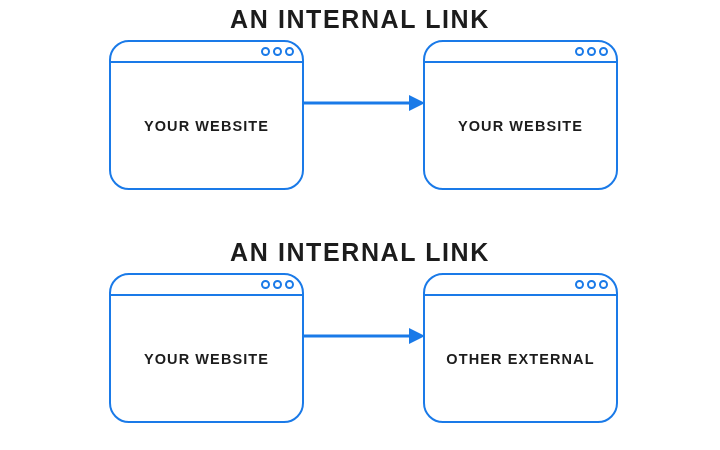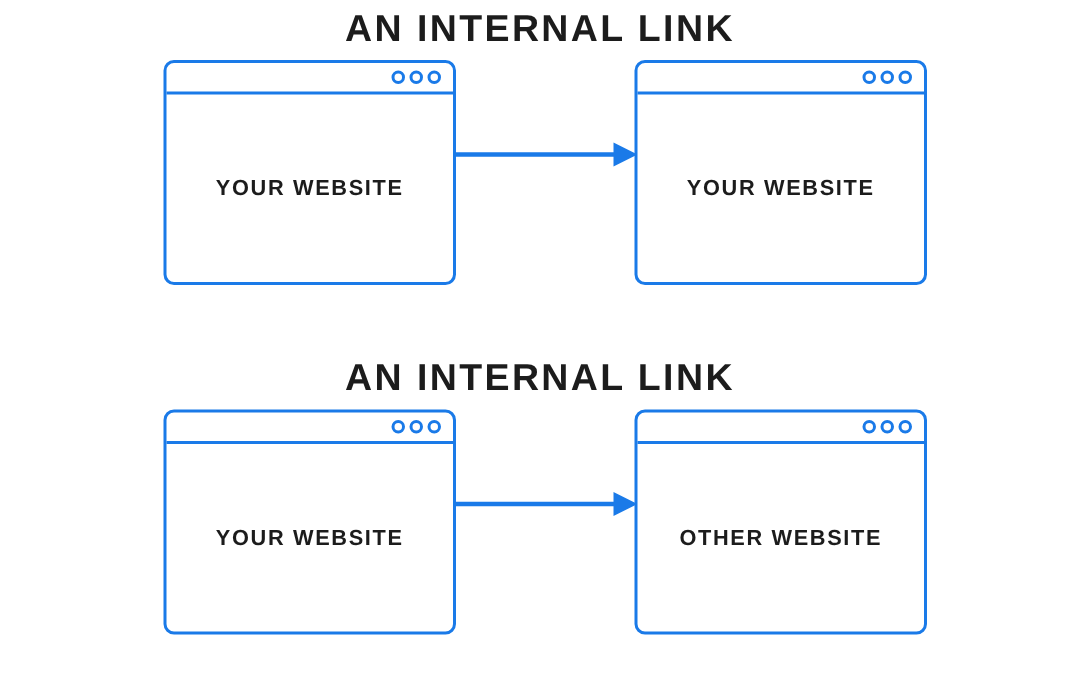--- a/index.html
+++ b/index.html
@@ -50,21 +50,21 @@
     height: 190px;
   }
 
   
   .window {
     position: absolute;
     top: 12px;
     width: 195px;
     height: 150px;
     border: 2.5px solid #1a7ae8;
-    border-radius: 7px;
+    border-radius: 20px;
     background: #ffffff;
     box-sizing: border-box;
     display: flex;
     flex-direction: column;
   }
   .window-left  { left: 109px; }
   .window-right { left: 423px; }
 
   .titlebar {
     height: 21px;
@@ -195,20 +195,20 @@
 
       <div class="window window-right">
         <div class="titlebar">
           <div class="dots">
             <span class="dot"></span>
             <span class="dot"></span>
             <span class="dot"></span>
           </div>
         </div>
         <div class="window-body">
-          <span class="window-label">OTHER WEBSITE</span>
+          <span class="window-label">OTHER EXTERNAL</span>
         </div>
       </div>
 
     </div>
   </div>
 
 </div>
 
 </body></html>

